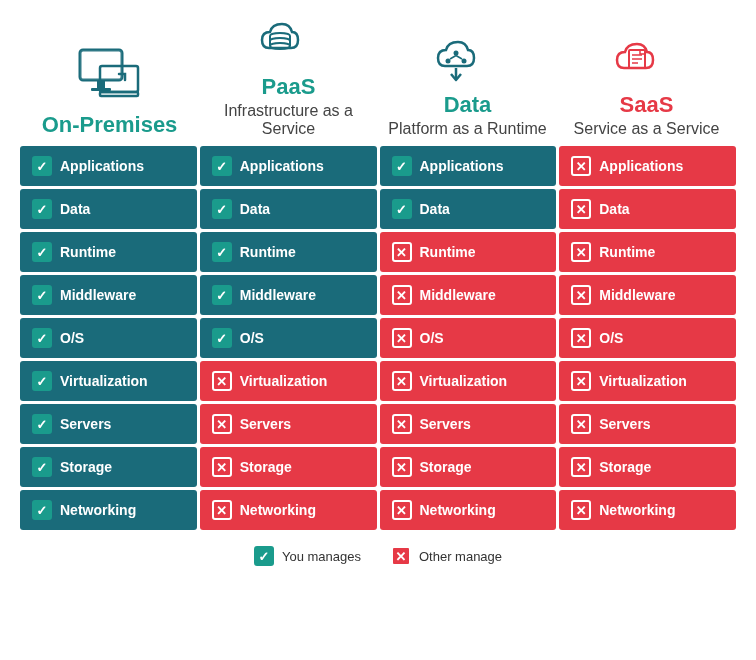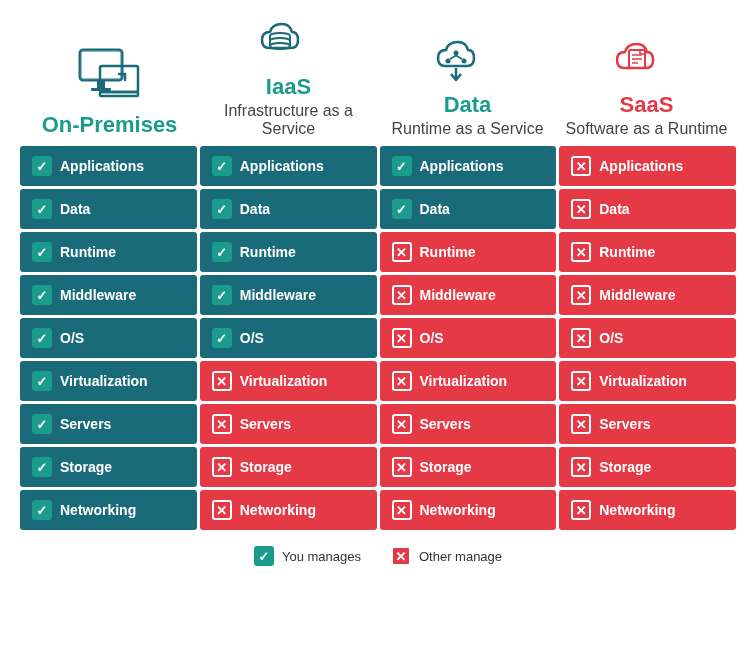--- a/index.html
+++ b/index.html
@@ -169,59 +169,59 @@
         <rect x="16" y="26" width="20" height="5" fill="white"></rect>
         <line x1="16" y1="26" x2="16" y2="31" stroke="#1a6b7a" stroke-width="2"></line>
         <line x1="36" y1="26" x2="36" y2="31" stroke="#1a6b7a" stroke-width="2"></line>
         <ellipse cx="26" cy="31" rx="10" ry="3" fill="none" stroke="#1a6b7a" stroke-width="2"></ellipse>
         <rect x="16" y="31" width="20" height="5" fill="white"></rect>
         <line x1="16" y1="31" x2="16" y2="36" stroke="#1a6b7a" stroke-width="2"></line>
         <line x1="36" y1="31" x2="36" y2="36" stroke="#1a6b7a" stroke-width="2"></line>
         <ellipse cx="26" cy="36" rx="10" ry="3" fill="none" stroke="#1a6b7a" stroke-width="2"></ellipse>
       </svg>
     </div>
-    <div class="col-title teal">IaaS</div>
+    <div class="col-title teal">PaaS</div>
     <div class="col-subtitle">Infrastructure as a Service</div>
   </div>
 
   <div class="col-header">
     <div class="col-icon">
       <svg width="70" height="60" viewBox="0 0 70 60">
 
         <path d="M12 38 Q5 38 5 30 Q5 22 13 22 Q15 14 25 14 Q33 14 35 22 Q41 22 41 30 Q41 38 34 38 Z" fill="none" stroke="#1a6b7a" stroke-width="2.5"></path>
 
         <circle cx="23" cy="25" r="2.5" fill="#1a6b7a"></circle>
         <circle cx="15" cy="33" r="2.5" fill="#1a6b7a"></circle>
         <circle cx="31" cy="33" r="2.5" fill="#1a6b7a"></circle>
         <line x1="23" y1="27.5" x2="17" y2="31" stroke="#1a6b7a" stroke-width="1.5"></line>
         <line x1="23" y1="27.5" x2="29" y2="31" stroke="#1a6b7a" stroke-width="1.5"></line>
 
         <line x1="23" y1="40" x2="23" y2="50" stroke="#1a6b7a" stroke-width="2.5"></line>
         <polyline points="18,46 23,52 28,46" fill="none" stroke="#1a6b7a" stroke-width="2.5" stroke-linejoin="round"></polyline>
       </svg>
     </div>
     <div class="col-title teal">Data</div>
-    <div class="col-subtitle">Runtime as a Service</div>
+    <div class="col-subtitle">Platform as a Runtime</div>
   </div>
 
   <div class="col-header">
     <div class="col-icon">
       <svg width="70" height="60" viewBox="0 0 70 60">
 
         <path d="M12 40 Q5 40 5 32 Q5 24 13 24 Q15 16 25 16 Q33 16 35 24 Q41 24 41 32 Q41 40 34 40 Z" fill="none" stroke="#e63946" stroke-width="2.5"></path>
 
         <rect x="17" y="22" width="16" height="18" rx="1" fill="none" stroke="#e63946" stroke-width="2"></rect>
         <line x1="20" y1="27" x2="30" y2="27" stroke="#e63946" stroke-width="1.5"></line>
         <line x1="20" y1="31" x2="30" y2="31" stroke="#e63946" stroke-width="1.5"></line>
         <line x1="20" y1="35" x2="26" y2="35" stroke="#e63946" stroke-width="1.5"></line>
         <polyline points="28,22 28,26 32,26" fill="none" stroke="#e63946" stroke-width="1.5"></polyline>
       </svg>
     </div>
     <div class="col-title red">SaaS</div>
-    <div class="col-subtitle">Software as a Runtime</div>
+    <div class="col-subtitle">Service as a Service</div>
   </div>
 
 </div>
 
 <div class="grid" id="grid-container">
     <div class="grid-row">
       <div class="cell teal">
         <div class="check-icon">✓</div>
         <span>Applications</span>
       </div>

